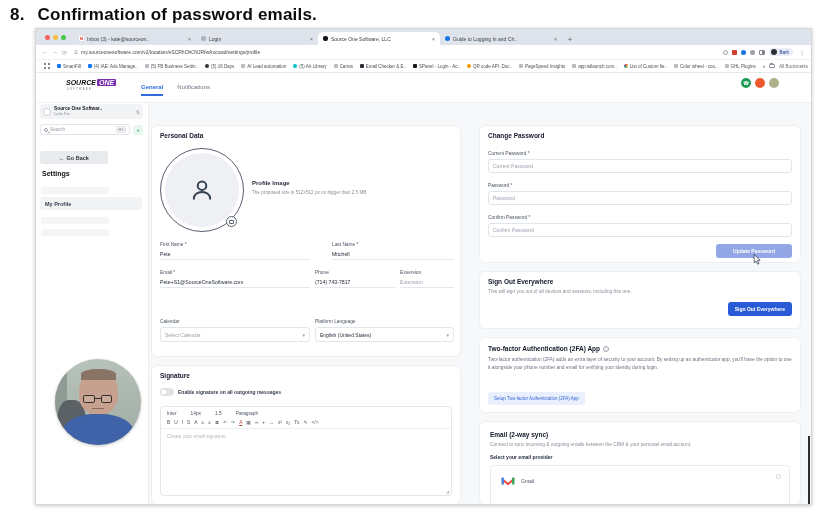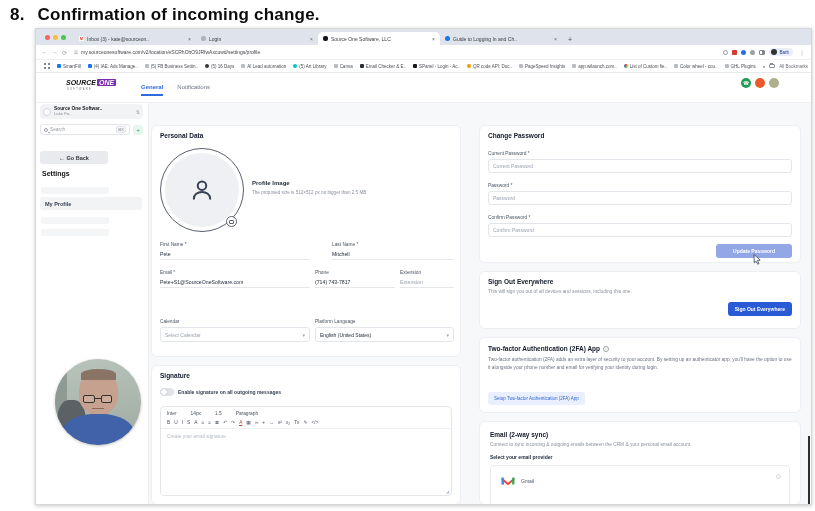--- a/index.html
+++ b/index.html
@@ -170,21 +170,21 @@
   .wc-bridge { position:absolute; left:45%; top:45%; width:9%; height:1px; background:#33302c; }
   .wc-mouth { position:absolute; left:43%; top:57%; width:14%; height:1px; background:#8c6a5a; }
 
   .scrollmark { position:absolute; right:1px; bottom:0; width:2px; height:68px; background:#2e2e2e; }
 </style>
 </head>
 <body>
 
 <div class="step-heading">
   <span>8.</span>
-  <span>Confirmation of incoming change.</span>
+  <span>Confirmation of password emails.</span>
 </div>
 
 <div class="shot">
 
   <div class="tabstrip">
     <div class="lights">
       <span class="light r"></span>
       <span class="light y"></span>
       <span class="light g"></span>
     </div>

